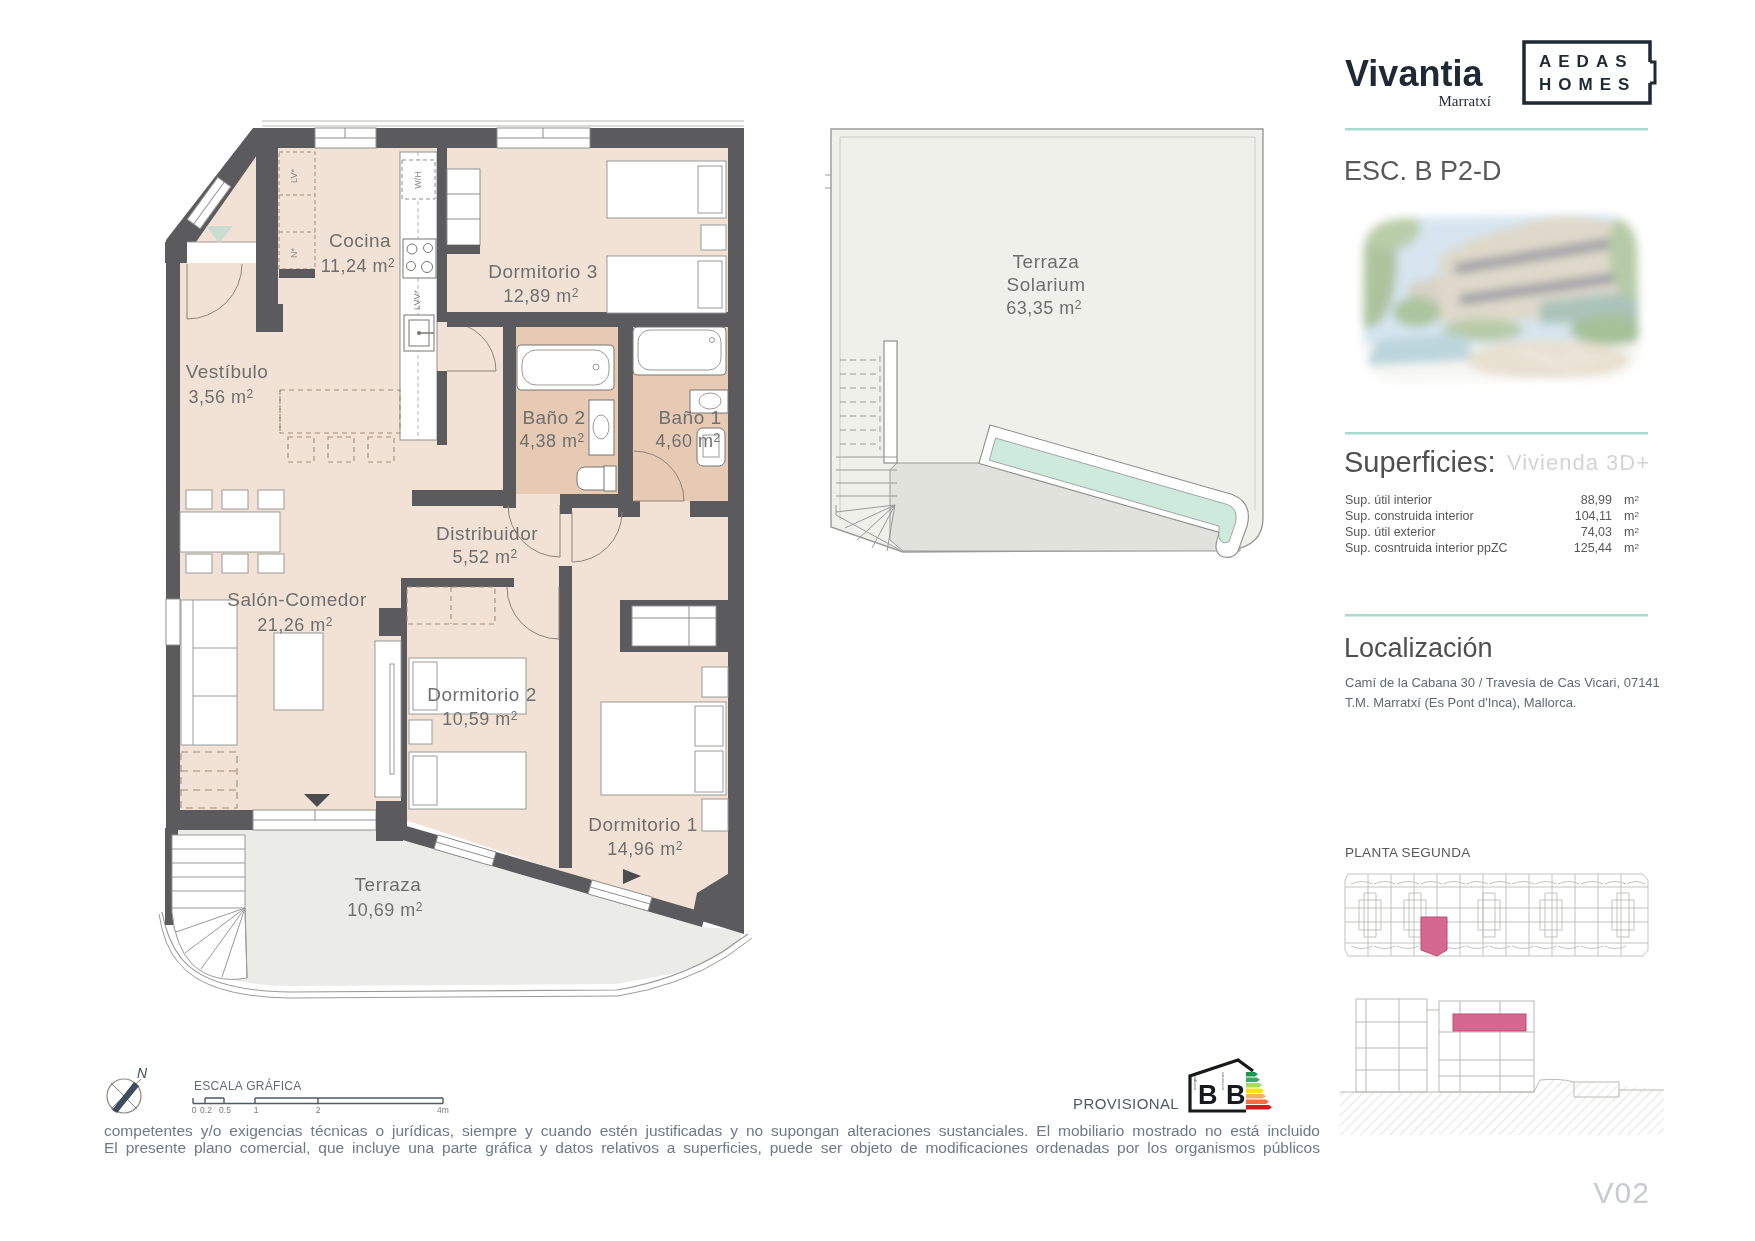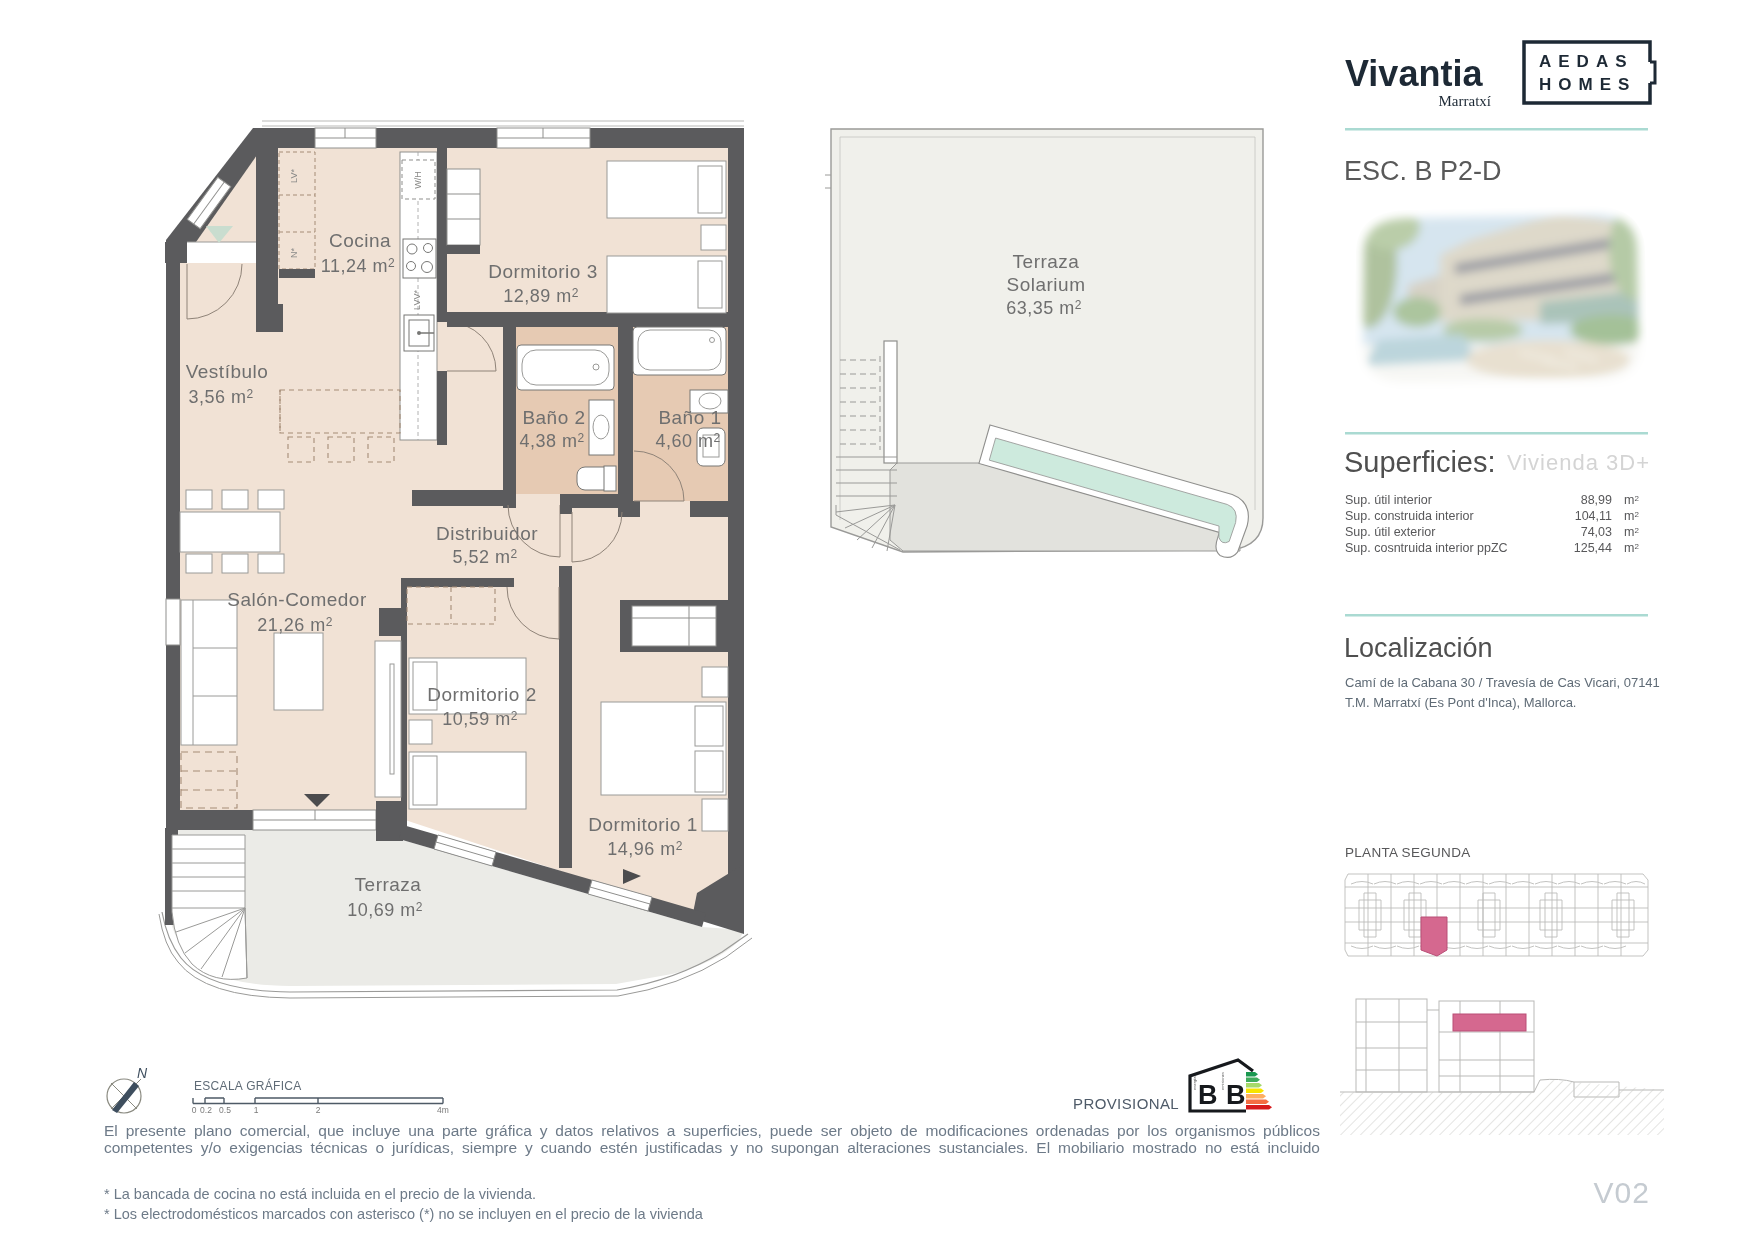--- a/index.html
+++ b/index.html
@@ -542,18 +542,17 @@
       <polygon points="1246,1083 1259,1083 1262,1085.2 1259,1087.4 1246,1087.4" fill="#a6d96a"></polygon>
       <polygon points="1246,1088.5 1261,1088.5 1264,1090.7 1261,1092.9 1246,1092.9" fill="#f7e400"></polygon>
       <polygon points="1246,1094 1263,1094 1266,1096.2 1263,1098.4 1246,1098.4" fill="#fdae61"></polygon>
       <polygon points="1246,1099.5 1266,1099.5 1269,1101.7 1266,1103.9 1246,1103.9" fill="#f46d43"></polygon>
       <polygon points="1246,1105 1269,1105 1272,1107.2 1269,1109.4 1246,1109.4" fill="#d7191c"></polygon>
     </g>
   </g>
 </svg>
 
 <div class="para">
+  <div class="j">competentes&nbsp;y/o&nbsp;exigencias&nbsp;técnicas&nbsp;o&nbsp;jurídicas,&nbsp;siempre&nbsp;y&nbsp;cuando&nbsp;estén&nbsp;justificadas&nbsp;y&nbsp;no&nbsp;supongan&nbsp;alteraciones&nbsp;sustanciales.&nbsp;El&nbsp;mobiliario&nbsp;mostrado&nbsp;no&nbsp;está&nbsp;incluido</div>
   <div class="j">El&nbsp;presente&nbsp;plano&nbsp;comercial,&nbsp;que&nbsp;incluye&nbsp;una&nbsp;parte&nbsp;gráfica&nbsp;y&nbsp;datos&nbsp;relativos&nbsp;a&nbsp;superficies,&nbsp;puede&nbsp;ser&nbsp;objeto&nbsp;de&nbsp;modificaciones&nbsp;ordenadas&nbsp;por&nbsp;los&nbsp;organismos&nbsp;públicos</div>
-  <div class="j">competentes&nbsp;y/o&nbsp;exigencias&nbsp;técnicas&nbsp;o&nbsp;jurídicas,&nbsp;siempre&nbsp;y&nbsp;cuando&nbsp;estén&nbsp;justificadas&nbsp;y&nbsp;no&nbsp;supongan&nbsp;alteraciones&nbsp;sustanciales.&nbsp;El&nbsp;mobiliario&nbsp;mostrado&nbsp;no&nbsp;está&nbsp;incluido</div>
 </div>
 
-<div class="foot">* La bancada de cocina no está incluida en el precio de la vivienda.<br>* Los electrodomésticos marcados con asterisco (*) no se incluyen en el precio de la vivienda</div>
 </div>
 
 </body></html>

